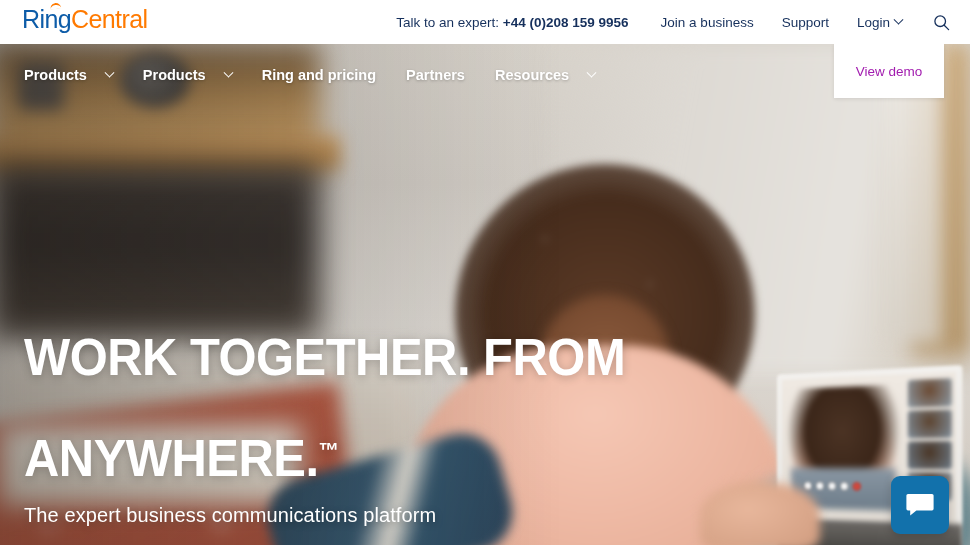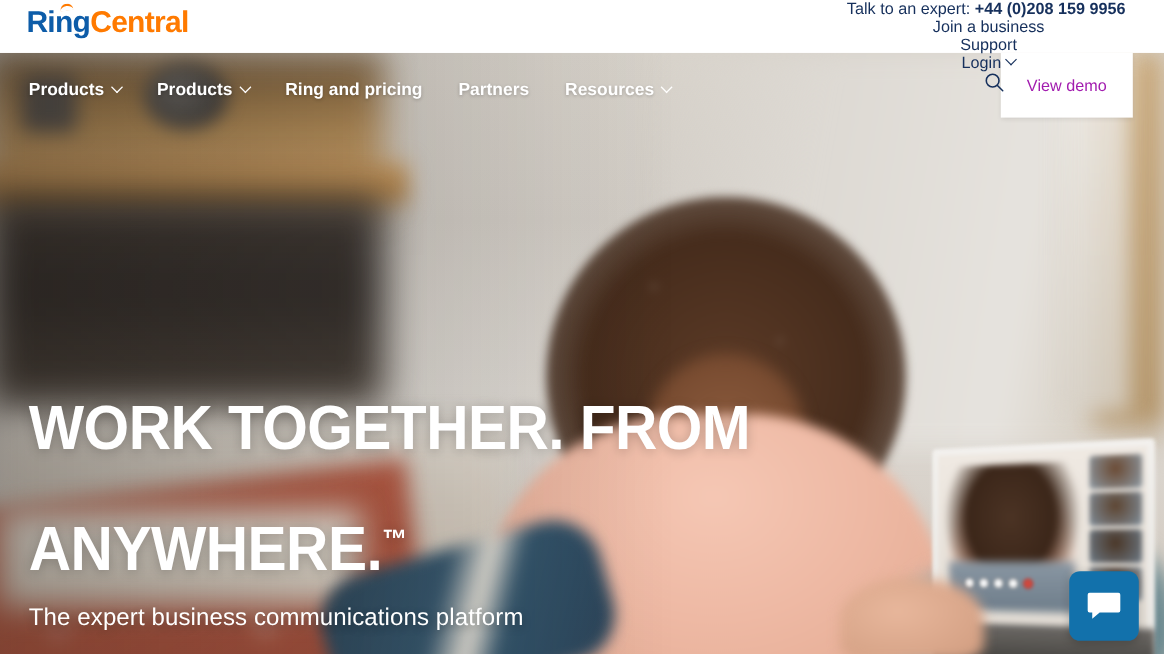--- a/index.html
+++ b/index.html
@@ -14,41 +14,40 @@
   .topbar{
     position:relative;
     height:44px;
     background:#ffffff;
     display:flex;
     align-items:center;
     z-index:40;
   }
   .logo{
     position:absolute; left:22px; top:7px;
-    font-size:25px; font-weight:700; letter-spacing:-0.6px;
+    font-size:25px; font-weight:400; letter-spacing:-0.6px;
     line-height:1;
     white-space:nowrap;
   }
   .logo .ring{ color:#0d5ca8; position:relative; }
   .logo .central{ color:#ff7a00; }
   .logo .arc{
     position:absolute;
     left:28px; top:-4px;
     width:11px; height:6px;
     border-top:2.4px solid #ff7a00;
     border-radius:50% 50% 0 0 / 100% 100% 0 0;
     transform:rotate(-8deg);
   }
 
   .util{
     position:absolute;
     right:0; top:0; height:44px;
     display:flex; align-items:center;
     white-space:nowrap;
-    flex-direction:column;
   }
   .expert{
     font-size:13.5px; color:#16305c; margin-right:32px;
   }
   .expert .phone{ font-weight:700; }
   .util-link{
     font-size:13.5px; color:#16305c; margin-right:28px;
     cursor:pointer; display:flex; align-items:center; gap:5px;
   }
   .chev{
@@ -255,21 +254,21 @@
     height:62px;
     display:flex; align-items:center;
     padding-left:24px;
     z-index:20;
   }
   .nav-item{
     color:#ffffff;
     font-size:14.5px;
     font-weight:700;
     margin-right:30px;
-    display:flex; align-items:center; gap:7px;
+    display:flex; align-items:center; gap:19px;
     cursor:pointer;
     text-shadow:0 1px 3px rgba(0,0,0,.25);
     white-space:nowrap;
   }
   .nav-item .chev{
     border-right-width:1.8px; border-bottom-width:1.8px;
   }
 
   .demo-top{
     position:absolute;

